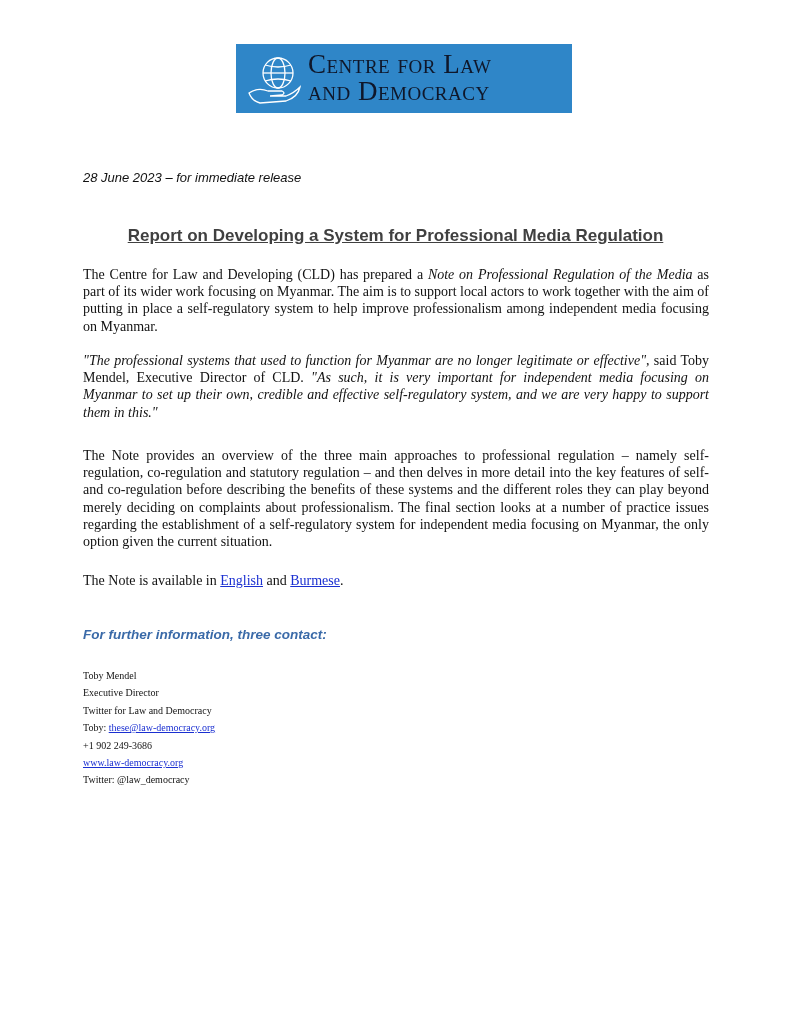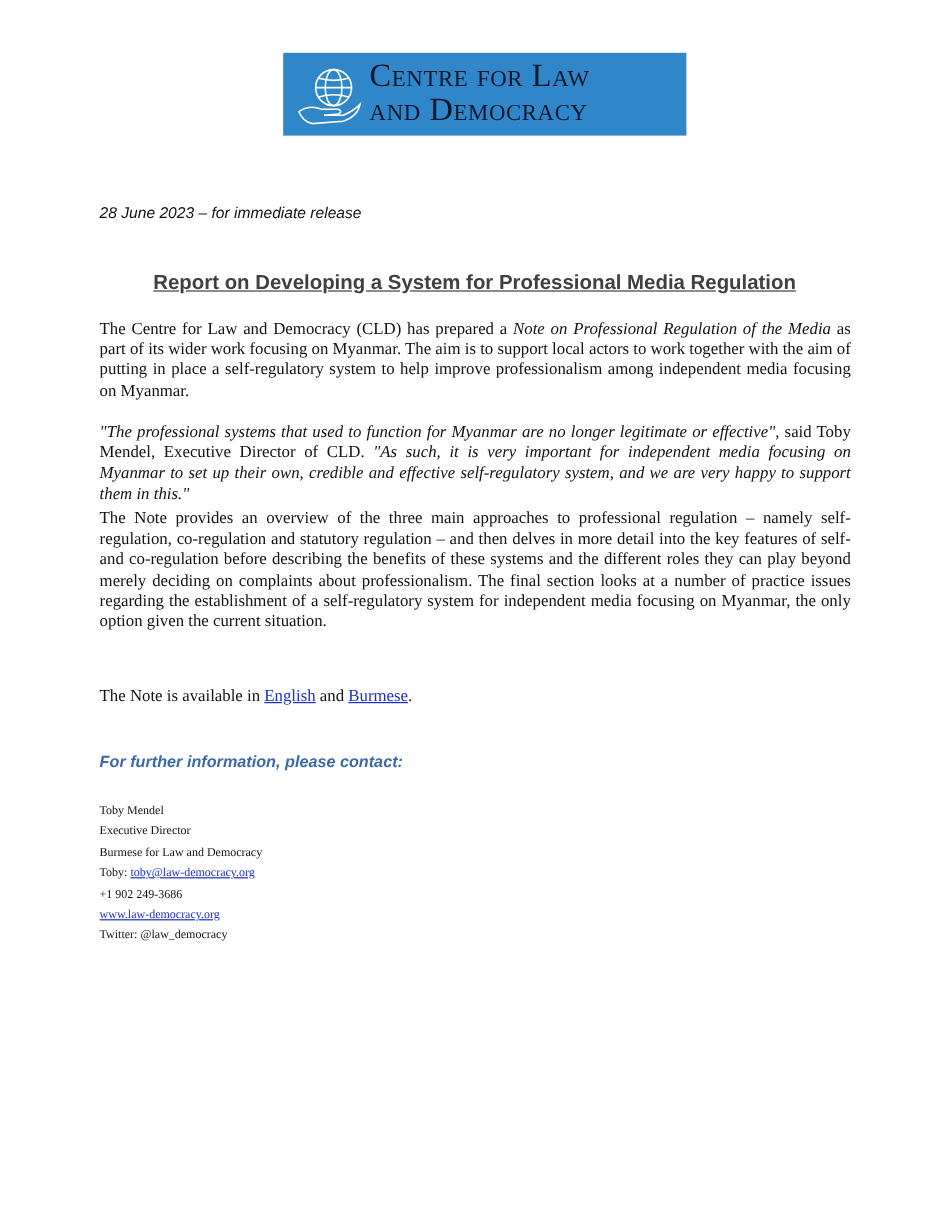--- a/index.html
+++ b/index.html
@@ -12,21 +12,21 @@
   .logo-l1 { font-size:27px; letter-spacing:0.5px; }
   .logo-l2 { font-size:27px; letter-spacing:0.5px; }
   .sc { font-size:19px; }
   .date { position:absolute; left:83px; top:170px; font-style:italic; font-size:13px; font-family:Liberation Sans, sans-serif; }
   .title { position:absolute; left:0; width:791px; top:226px; text-align:center; font-family:"Liberation Sans", sans-serif;
            font-weight:bold; font-size:17px; color:#404040; text-decoration:underline; }
   .para { position:absolute; left:83px; width:626px; font-size:12.4px; line-height:17.2px; text-align:justify;
           font-family:"Liberation Serif", serif; font-size:14px; }
   .p1 { top:266px; }
   .p2 { top:352px; }
-  .p3 { top:424px; }
+  .p3 { top:447px; }
   .p4 { top:572px; }
   .contact-head { position:absolute; left:83px; top:627px; font-style:italic; font-weight:bold; color:#3a6aa8;
                   font-family:"Liberation Sans", sans-serif; font-size:13.5px; }
   .contact { position:absolute; left:83px; top:667px; font-family:"Liberation Serif", serif; font-size:10px; line-height:17.4px; }
   a, .link { color:#1a2fd1; text-decoration:underline; }
   i { font-style:italic; }
 </style>
 </head>
 <body>
 
@@ -44,31 +44,31 @@
   <div class="logo-text">
     <div class="logo-l1"><span>C</span><span class="sc">ENTRE</span> <span class="sc">FOR</span> <span>L</span><span class="sc">AW</span></div>
     <div class="logo-l2"><span class="sc">AND</span> <span>D</span><span class="sc">EMOCRACY</span></div>
   </div>
 </div>
 
 <div class="date">28 June 2023 – for immediate release</div>
 
 <div class="title">Report on Developing a System for Professional Media Regulation</div>
 
-<div class="para p1"><span>The Centre for Law and Democracy (CLD) has prepared a </span><i>Note on Professional Regulation of the Media</i><span> as part of its wider work focusing on Myanmar. The aim is to support local actors to work together with the aim of putting in place a self-regulatory system to help improve professionalism among independent media focusing on Myanmar.</span></div>
+<div class="para p1"><span>The Centre for Law and Developing (CLD) has prepared a </span><i>Note on Professional Regulation of the Media</i><span> as part of its wider work focusing on Myanmar. The aim is to support local actors to work together with the aim of putting in place a self-regulatory system to help improve professionalism among independent media focusing on Myanmar.</span></div>
 
 <div class="para p2"><i>"The professional systems that used to function for Myanmar are no longer legitimate or effective"</i><span>, said Toby Mendel, Executive Director of CLD. </span><i>"As such, it is very important for independent media focusing on Myanmar to set up their own, credible and effective self-regulatory system, and we are very happy to support them in this."</i></div>
 
 <div class="para p3">The Note provides an overview of the three main approaches to professional regulation – namely self-regulation, co-regulation and statutory regulation – and then delves in more detail into the key features of self- and co-regulation before describing the benefits of these systems and the different roles they can play beyond merely deciding on complaints about professionalism. The final section looks at a number of practice issues regarding the establishment of a self-regulatory system for independent media focusing on Myanmar, the only option given the current situation.</div>
 
 <div class="para p4"><span>The Note is available in </span><span class="link">English</span><span> and </span><span class="link">Burmese</span><span>.</span></div>
 
-<div class="contact-head">For further information, please contact:</div>
+<div class="contact-head">For further information, three contact:</div>
 
 <div class="contact">
   <div>Toby Mendel</div>
   <div>Executive Director</div>
-  <div>Burmese for Law and Democracy</div>
-  <div><span>Toby: </span><span class="link">toby@law-democracy.org</span></div>
+  <div>Twitter for Law and Democracy</div>
+  <div><span>Toby: </span><span class="link">these@law-democracy.org</span></div>
   <div>+1 902 249-3686</div>
   <div class="link">www.law-democracy.org</div>
   <div>Twitter: @law_democracy</div>
 </div>
 
 </body></html>

